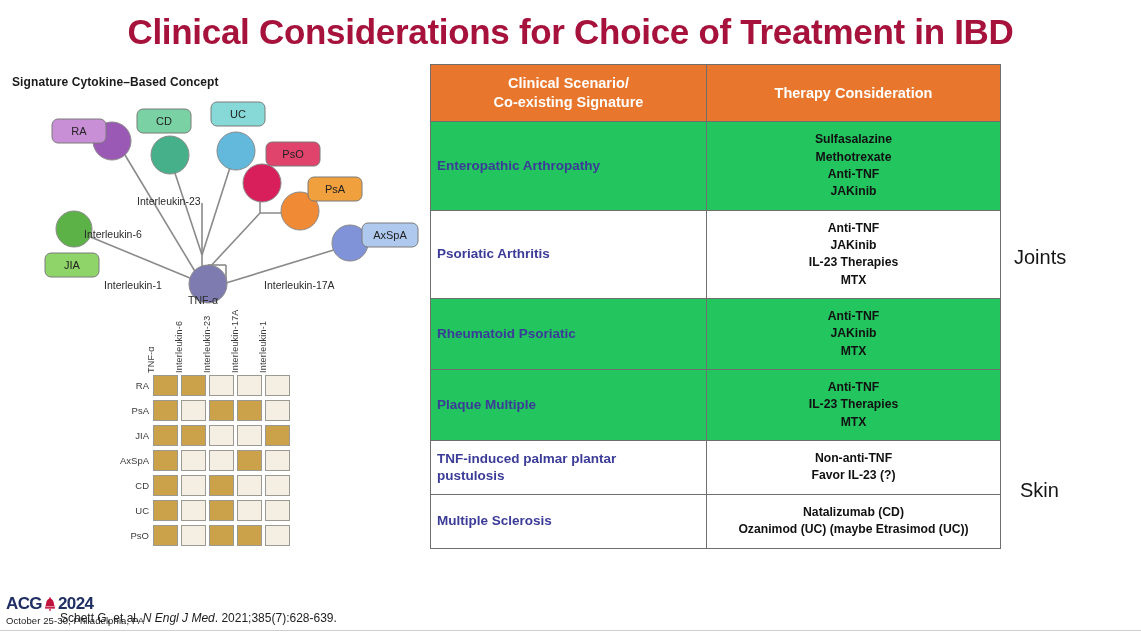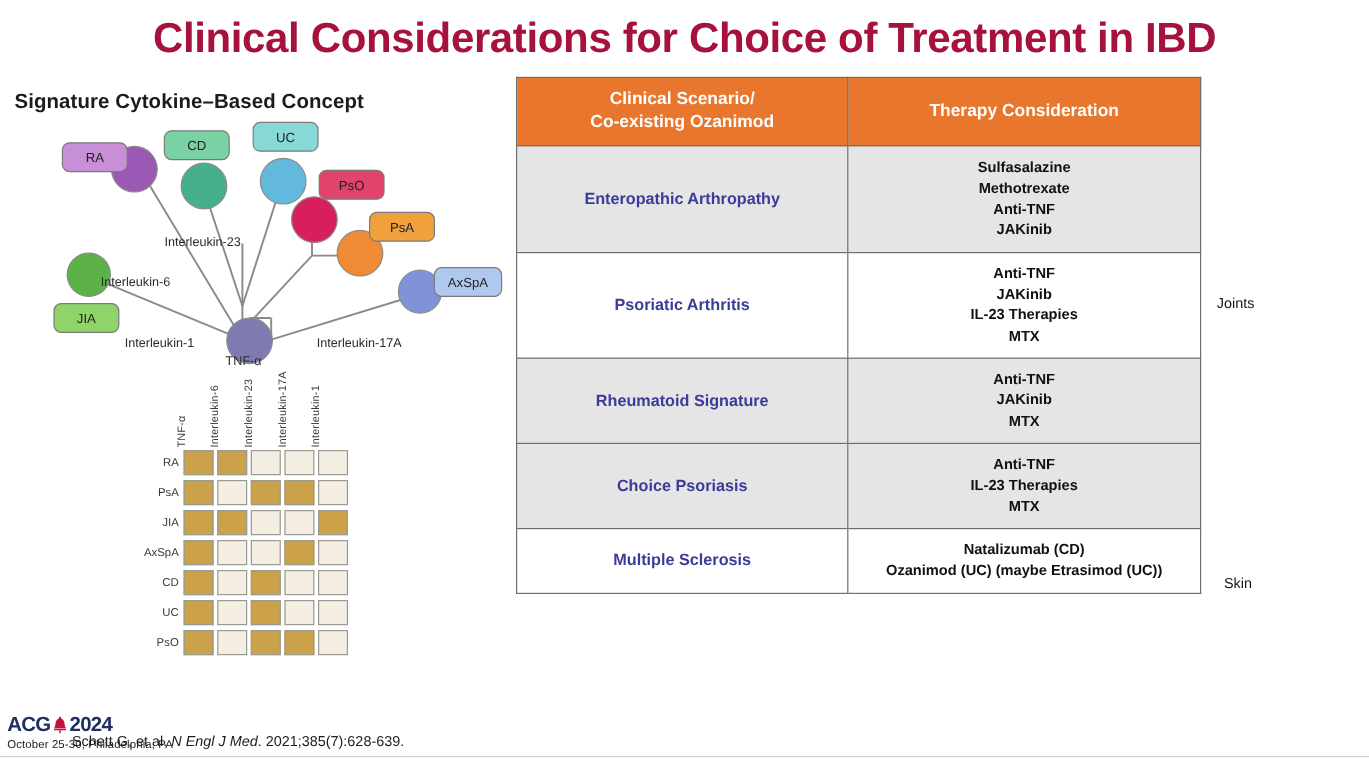--- a/index.html
+++ b/index.html
@@ -20,21 +20,21 @@
     font-size:35px;font-weight:bold;
     color:#A6123B;
     letter-spacing:-0.3px;
     white-space:nowrap;
   }
 
   
   .fig{position:absolute;left:12px;top:75px;width:410px;height:480px;}
   .fig-caption{
     position:absolute;left:0;top:0;
-    font-size:17px;font-weight:bold;color:#1b1b1b;
+    font-size:12px;font-weight:bold;color:#1b1b1b;
     letter-spacing:.1px;
   }
   .netwrap{position:absolute;left:0;top:18px;width:410px;height:210px;}
   .netwrap svg{display:block;}
 
   
 
   
   .heat{position:absolute;left:105px;top:236px;}
   .heat-collabels{position:relative;height:62px;width:155px;margin-left:33px;}
@@ -92,39 +92,39 @@
     background:#E8762C;
     color:#ffffff;
     font-size:14.5px;font-weight:bold;
     text-align:center;
     padding:9px 4px;
     line-height:1.32;
   }
   .scen{
     color:#3B3B98;
     font-size:13.5px;font-weight:bold;
-    text-align:center;
+    text-align:left;
     padding:9px 6px;
     line-height:1.3;
   }
   .ther{
     color:#111111;
     font-size:12.2px;font-weight:bold;
     text-align:center;
     padding:9px 6px;
     line-height:1.42;
   }
-  tr.tint td{background:#e5e5e5;}
+  tr.tint td{background:#22c55e;}
   tr.plain td{background:#ffffff;}
   tr.thick-bottom td{border-bottom:3px solid #000000;}
 
   
   .grouplabel{
     position:absolute;
-    font-size:12px;color:#151515;
+    font-size:20px;color:#151515;
     font-family:"Liberation Sans",sans-serif;
   }
   #joints{left:1014px;top:246px;}
   #skin{left:1020px;top:452px;margin-top:27px;}
 </style>
 </head>
 <body>
 
 <div id="slide">
 
@@ -268,21 +268,21 @@
 
   <table class="tbl">
     <colgroup>
         <col class="c1">
         <col class="c2">
       </colgroup>
     <thead>
       <tr>
         <th>
           <div>Clinical Scenario/</div>
-          <div>Co-existing Ozanimod</div>
+          <div>Co-existing Signature</div>
         </th>
         <th>Therapy Consideration</th>
       </tr>
     </thead>
     <tbody id="tbody">
         <tr class="tint">
           <td class="scen">
             <div>Enteropathic Arthropathy</div>
           </td>
           <td class="ther">
@@ -298,36 +298,46 @@
           </td>
           <td class="ther">
             <div>Anti-TNF</div>
             <div>JAKinib</div>
             <div>IL-23 Therapies</div>
             <div>MTX</div>
           </td>
         </tr>
         <tr class="tint">
           <td class="scen">
-            <div>Rheumatoid Signature</div>
+            <div>Rheumatoid Psoriatic</div>
           </td>
           <td class="ther">
             <div>Anti-TNF</div>
             <div>JAKinib</div>
             <div>MTX</div>
           </td>
         </tr>
         <tr class="tint">
           <td class="scen">
-            <div>Choice Psoriasis</div>
+            <div>Plaque Multiple</div>
           </td>
           <td class="ther">
             <div>Anti-TNF</div>
             <div>IL-23 Therapies</div>
             <div>MTX</div>
+          </td>
+        </tr>
+        <tr class="plain">
+          <td class="scen">
+            <div>TNF-induced palmar plantar</div>
+            <div>pustulosis</div>
+          </td>
+          <td class="ther">
+            <div>Non-anti-TNF</div>
+            <div>Favor IL-23 (?)</div>
           </td>
         </tr>
         <tr class="plain">
           <td class="scen">
             <div>Multiple Sclerosis</div>
           </td>
           <td class="ther">
             <div>Natalizumab (CD)</div>
             <div>Ozanimod (UC) (maybe Etrasimod (UC))</div>
           </td>

